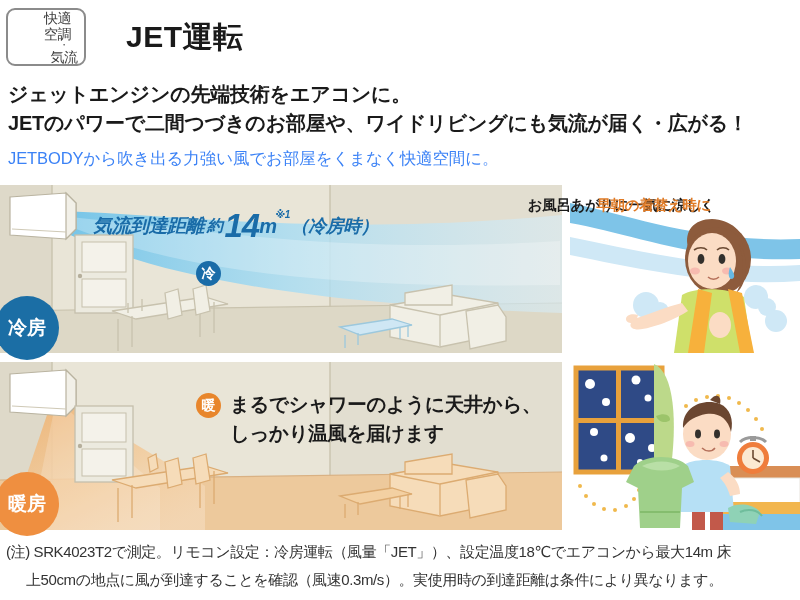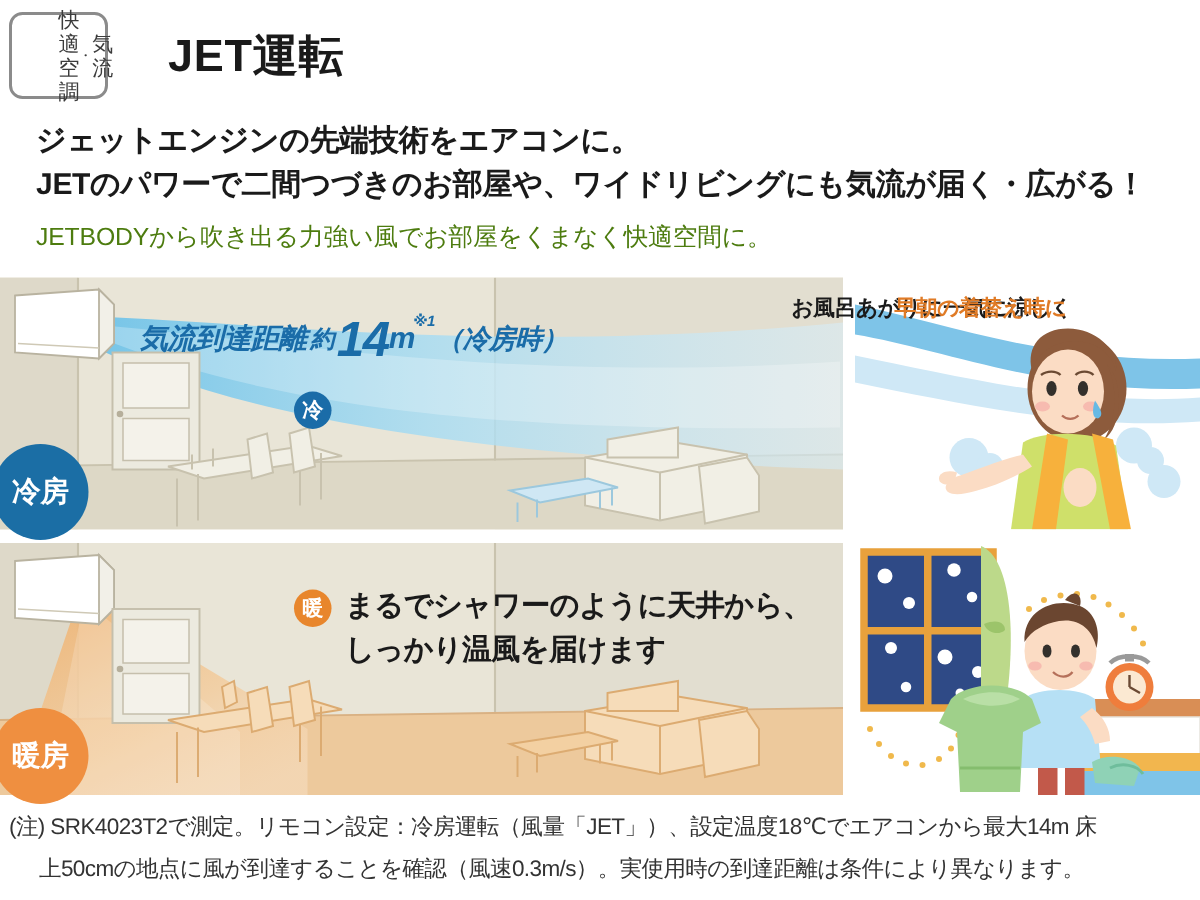--- a/index.html
+++ b/index.html
@@ -16,24 +16,24 @@
 
   
   .header {
     display: flex;
     align-items: center;
     padding: 8px 0 0 6px;
     height: 66px;
     box-sizing: border-box;
   }
   .cat-badge {
-    width: 66px; height: 58px;
+    width: 80px; height: 58px;
     border: 2px solid #8b8b8b;
     border-radius: 9px;
-    display: flex; flex-direction: row;
+    display: flex; flex-direction: column;
     align-items: center; justify-content: center;
     box-sizing: border-box;
     flex: 0 0 auto;
     padding-left: 36px;
   }
   .cat-badge .l1, .cat-badge .l2 {
     font-size: 14px; line-height: 16px;
     letter-spacing: -0.5px;
     color: #3c3c3c; font-weight: 500;
   }
@@ -43,37 +43,37 @@
   .page-title {
     font-size: 30px;
     font-weight: 700;
     letter-spacing: 0.5px;
     margin-left: 40px;
     color: #1a1a1a;
   }
 
   
   .lead {
-    padding-left: 24px;
+    padding-left: 8px;
     margin-top: 14px;
   }
   .lead-l1, .lead-l2 {
     font-size: 20px;
     font-weight: 700;
     line-height: 29px;
     color: #1a1a1a;
     letter-spacing: -0.2px;
     white-space: nowrap;
   }
   .lead-sub {
     font-size: 16.5px;
     font-weight: 400;
     line-height: 26px;
     margin-top: 7px;
-    color: #4d7c0f;
+    color: #3b82f6;
     letter-spacing: -0.1px;
     white-space: nowrap;
   }
 
   
   .panels {
     position: absolute;
     left: 0; top: 185px;
     width: 721px; height: 345px;
   }

